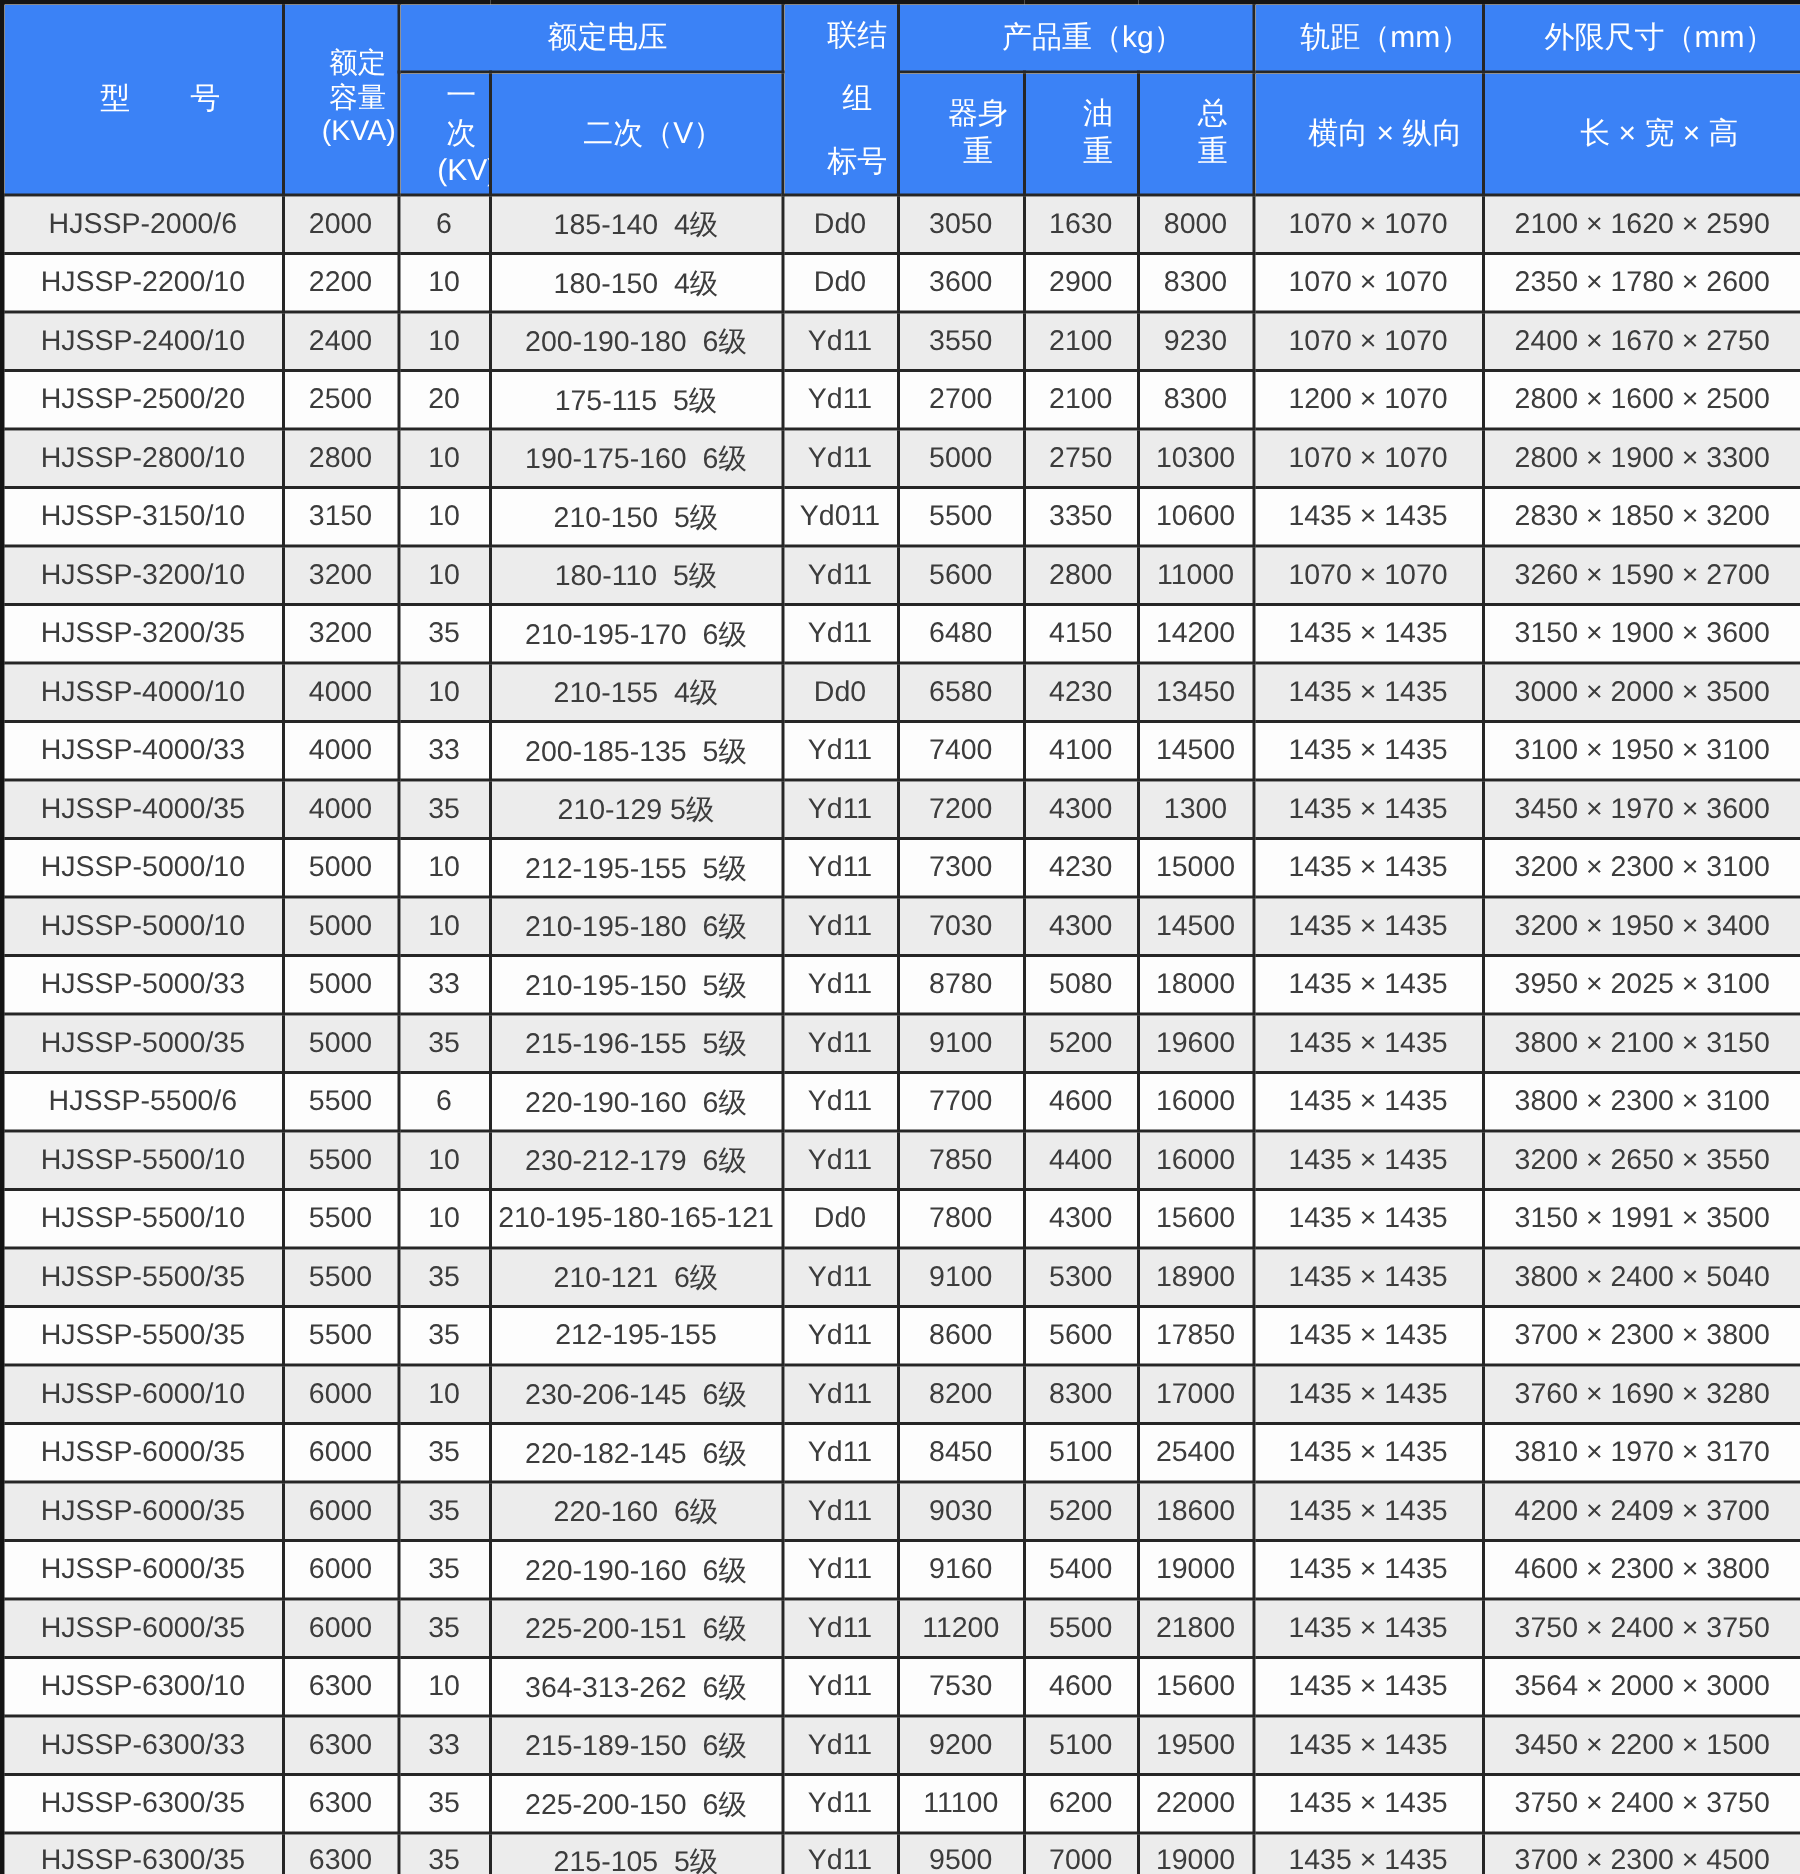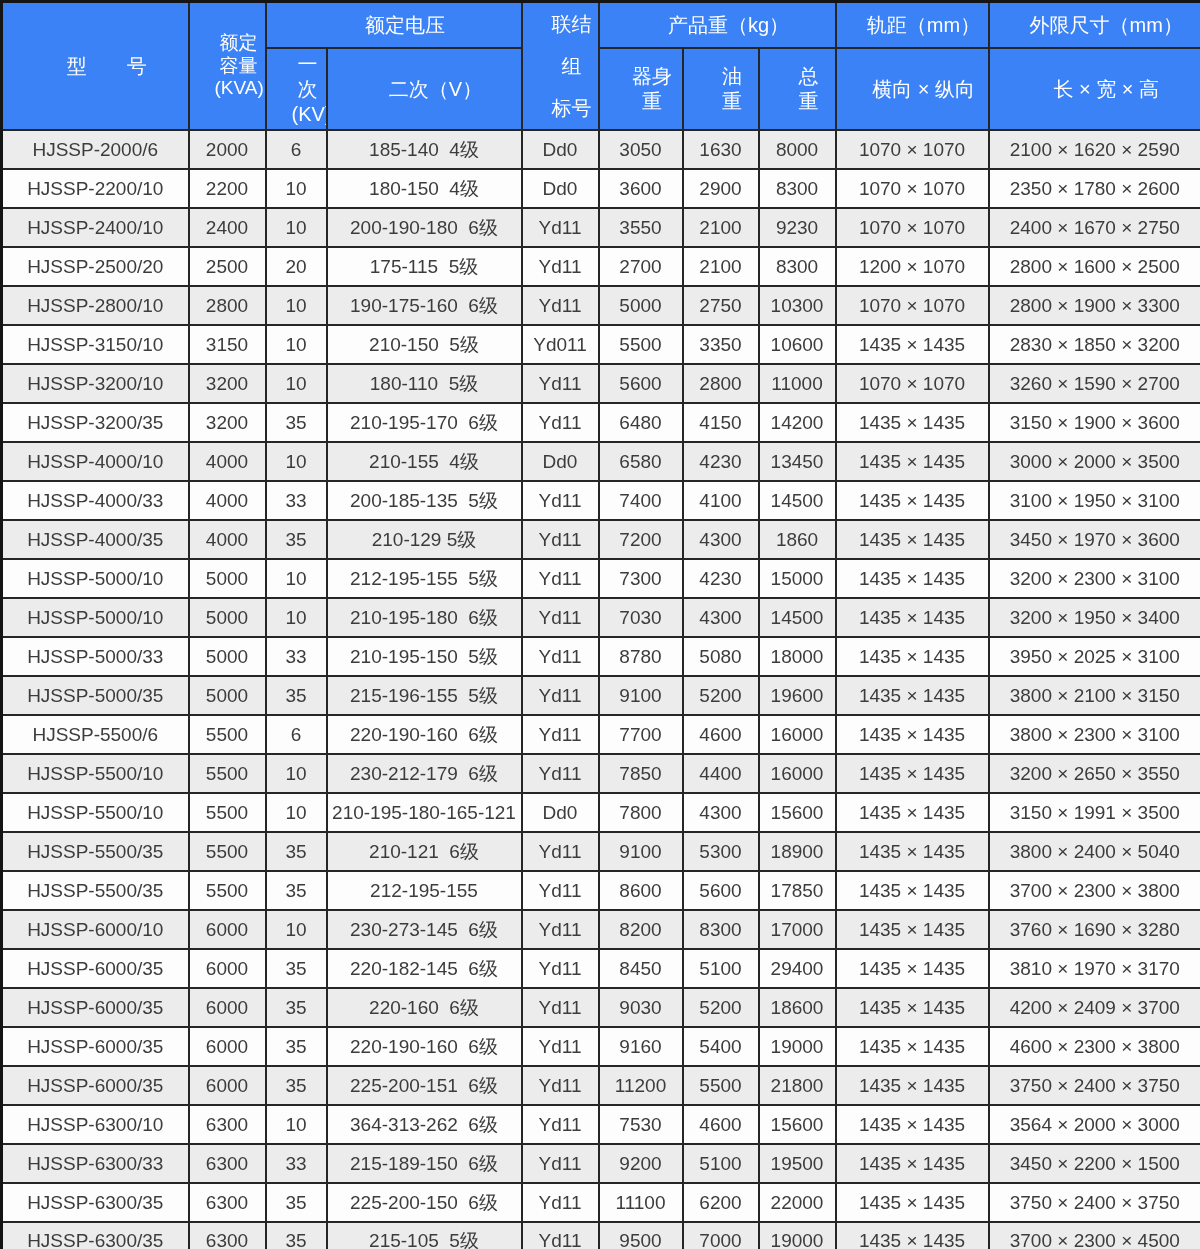--- a/index.html
+++ b/index.html
@@ -207,21 +207,21 @@
     <td>3100 × 1950 × 3100</td>
   </tr>
       <tr class="odd">
     <td>HJSSP-4000/35</td>
     <td>4000</td>
     <td>35</td>
     <td>210-129 5级</td>
     <td>Yd11</td>
     <td>7200</td>
     <td>4300</td>
-    <td>1860</td>
+    <td>1300</td>
     <td>1435 × 1435</td>
     <td>3450 × 1970 × 3600</td>
   </tr>
       <tr>
     <td>HJSSP-5000/10</td>
     <td>5000</td>
     <td>10</td>
     <td>212-195-155  5级</td>
     <td>Yd11</td>
     <td>7300</td>
@@ -323,37 +323,37 @@
     <td>8600</td>
     <td>5600</td>
     <td>17850</td>
     <td>1435 × 1435</td>
     <td>3700 × 2300 × 3800</td>
   </tr>
       <tr class="odd">
     <td>HJSSP-6000/10</td>
     <td>6000</td>
     <td>10</td>
-    <td>230-273-145  6级</td>
+    <td>230-206-145  6级</td>
     <td>Yd11</td>
     <td>8200</td>
     <td>8300</td>
     <td>17000</td>
     <td>1435 × 1435</td>
     <td>3760 × 1690 × 3280</td>
   </tr>
       <tr>
     <td>HJSSP-6000/35</td>
     <td>6000</td>
     <td>35</td>
     <td>220-182-145  6级</td>
     <td>Yd11</td>
     <td>8450</td>
     <td>5100</td>
-    <td>29400</td>
+    <td>25400</td>
     <td>1435 × 1435</td>
     <td>3810 × 1970 × 3170</td>
   </tr>
       <tr class="odd">
     <td>HJSSP-6000/35</td>
     <td>6000</td>
     <td>35</td>
     <td>220-160  6级</td>
     <td>Yd11</td>
     <td>9030</td>

